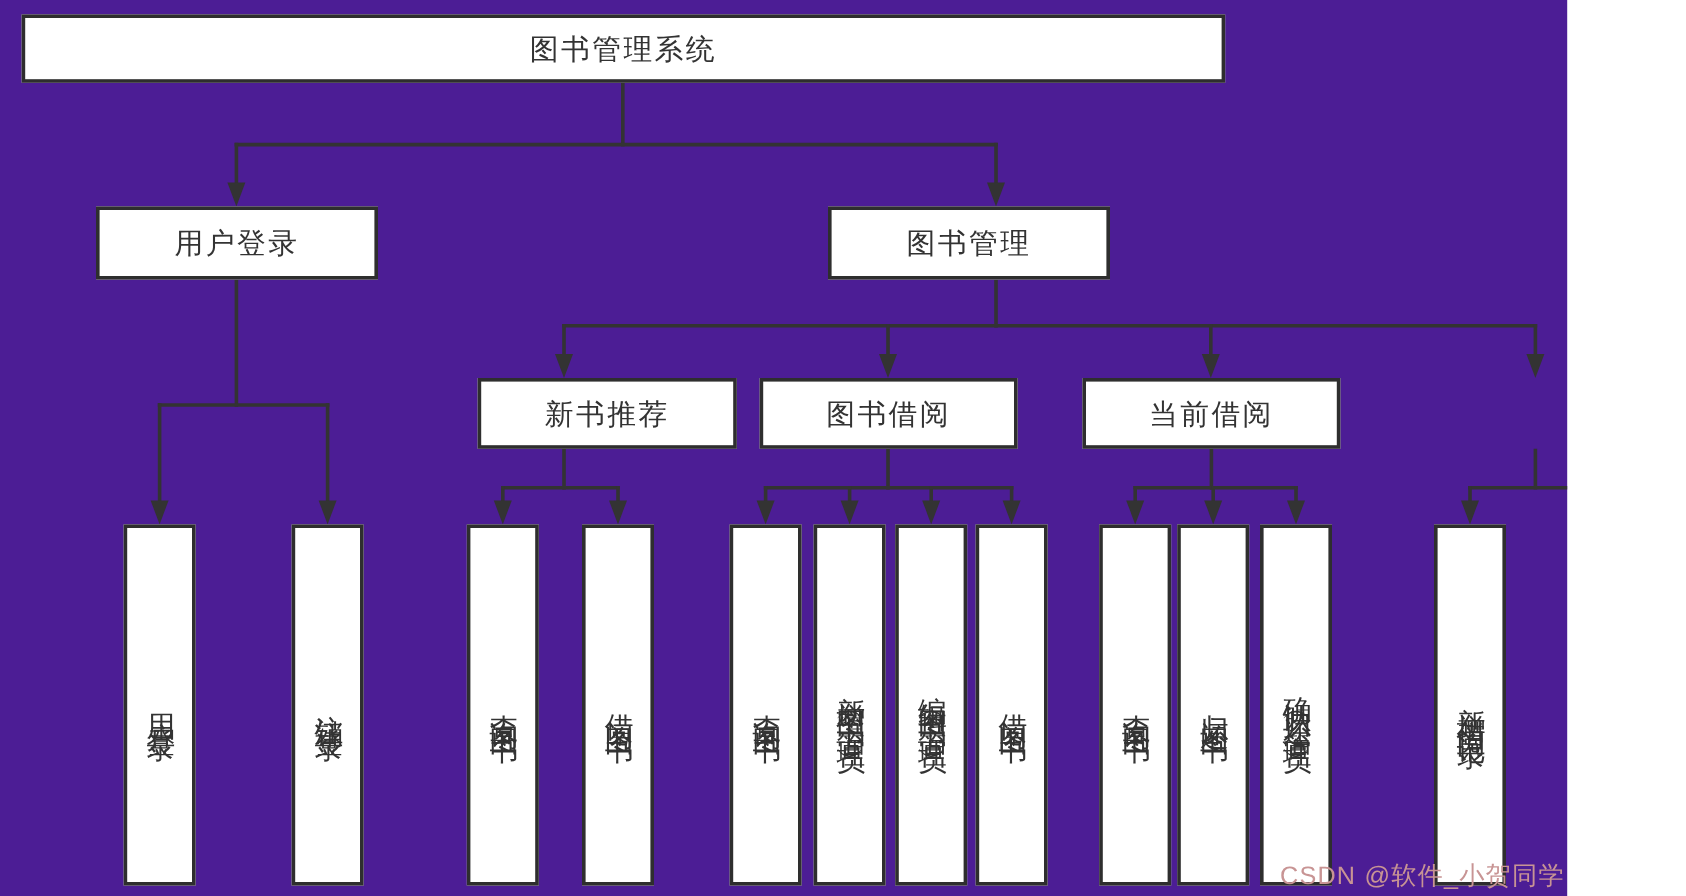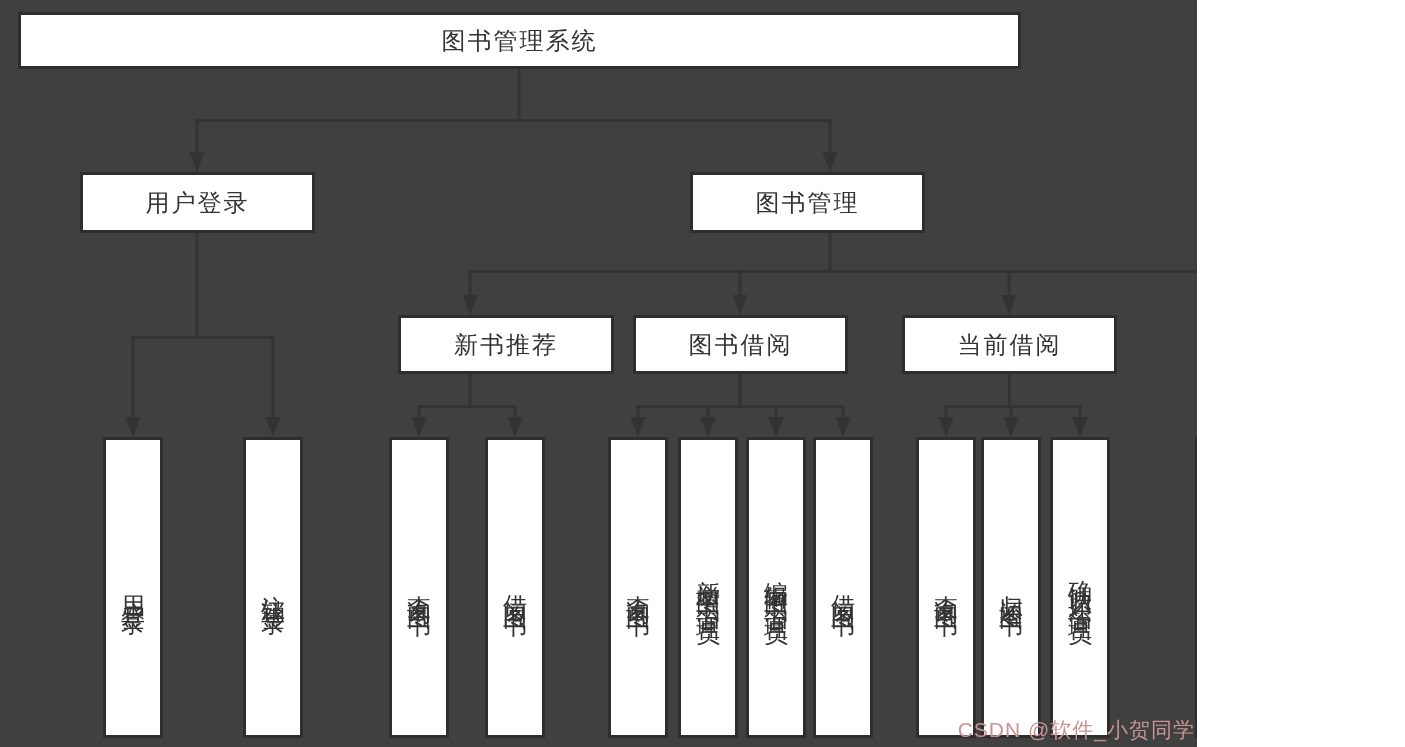--- a/index.html
+++ b/index.html
@@ -1,20 +1,20 @@
 <!DOCTYPE html>
 <html><head>
 <meta charset="utf-8">
 <style>
   html, body { margin: 0; padding: 0; background: #ffffff; }
   .canvas {
     position: relative;
-    width: 1197px;
+    width: 1306px;
     height: 747px;
-    background: #404040;
+    background: #4c1d95;
     font-family: "Liberation Sans", sans-serif;
     overflow: hidden;
   }
   svg.connectors {
     position: absolute;
     left: 0; top: 0;
     width: 1405px; height: 747px;
   }
   .node {
     position: absolute;

